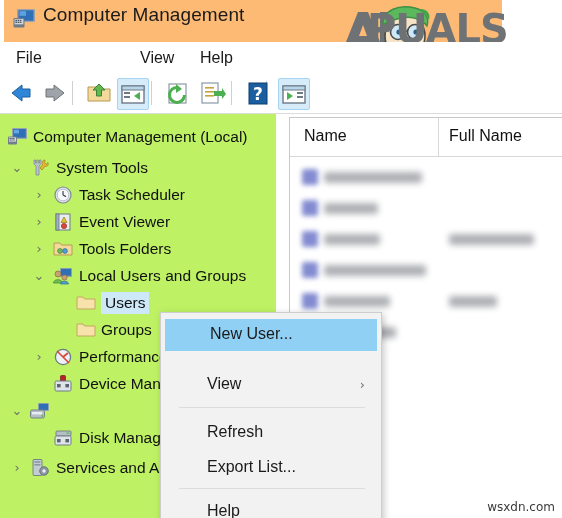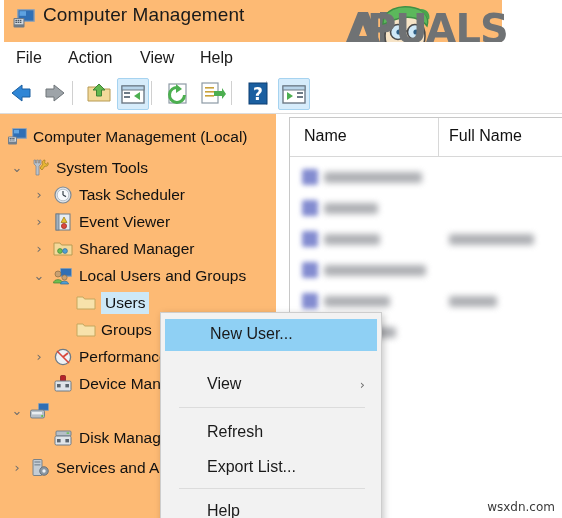--- a/index.html
+++ b/index.html
@@ -24,21 +24,21 @@
   .menubar{position:absolute;left:0;top:42px;width:562px;height:32px;background:#fff;}
   .menubar .mi{position:absolute;top:5px;font-size:16px;color:#1a1a1a;padding:2px 6px;cursor:default;}
 
   
   .toolbar{position:absolute;left:0;top:74px;width:562px;height:39px;background:#fff;border-bottom:1px solid #dcdcdc;}
   .tb-btn{position:absolute;top:4px;width:30px;height:30px;border-radius:2px;}
   .tb-btn.active{background:#d6ecfb;border:1px solid #a6d3f0;}
   .tb-sep{position:absolute;top:7px;width:1px;height:24px;background:#d0d0d0;}
 
   
-  .tree-pane{position:absolute;left:0;top:114px;width:276px;height:404px;background:#fdba74;border-right:1px solid #fff;overflow:hidden;text-decoration:underline;}
+  .tree-pane{position:absolute;left:0;top:114px;width:276px;height:404px;background:#bef264;border-right:1px solid #fff;overflow:hidden;text-decoration:underline;}
   .tree-border{position:absolute;left:275px;top:117px;width:1px;height:398px;background:#c8c8c8;}
   .list-pane{position:absolute;left:289px;top:117px;width:273px;height:401px;background:#fff;border-left:1px solid #c8c8c8;border-top:1px solid #c8c8c8;overflow:hidden;}
 
   
   .trow{position:absolute;height:26px;left:0;width:276px;white-space:nowrap;}
   .trow .chev{position:absolute;width:14px;height:26px;line-height:26px;text-align:center;font-size:13px;color:#6d6d6d;font-family:"DejaVu Sans",sans-serif;}
   .trow .ticon{position:absolute;top:4px;width:19px;height:18px;}
   .trow .tlabel{position:absolute;top:2px;font-size:15.5px;line-height:22px;color:#111;}
   .trow.sel .tlabel{background:#cde8f7;}
 
@@ -104,21 +104,20 @@
         <circle cx="41" cy="26" r="2.6" fill="#2f5f85"></circle>
         <path d="M22 40 C28 47 38 46 42 39 C36 41 28 41 22 40 Z" fill="#fff" stroke="#4a4a4a" stroke-width="1.4"></path>
         <path d="M18 49 C24 56 38 56 44 48" fill="none" stroke="#6aa8d8" stroke-width="3"></path>
       </g>
     </svg>
     <div class="logo-word">PUALS</div>
   </div>
 
   <div class="menubar">
     <div class="mi" style="left:10px">File</div>
-    <div class="mi" style="left:62px">Action</div>
     <div class="mi" style="left:134px">View</div>
     <div class="mi" style="left:194px">Help</div>
   </div>
 
   <div class="toolbar">
     <div class="tb-sep" style="left:72px"></div>
     <div class="tb-sep" style="left:151px"></div>
     <div class="tb-sep" style="left:231px"></div>
     <div class="tb-sep" style="left:266px"></div>
 
@@ -241,21 +240,21 @@
 
     <div class="trow" style="top:122px">
       <span class="chev" style="left:32px">›</span>
       <span class="ticon" style="left:53px">
         <svg viewBox="0 0 20 18" width="20" height="18">
           <path d="M1 3 L7 3 L8.6 5 L19 5 L19 15 L1 15 Z" fill="#f3d99a" stroke="#b79a53" stroke-width="1"></path>
           <circle cx="7" cy="11" r="2.4" fill="#6fbf4f" stroke="#3f8236" stroke-width=".7"></circle>
           <circle cx="12" cy="11" r="2.4" fill="#4f9fd6" stroke="#2b6a99" stroke-width=".7"></circle>
         </svg>
       </span>
-      <span class="tlabel" style="left:79px">Shared Manager</span>
+      <span class="tlabel" style="left:79px">Tools Folders</span>
     </div>
 
     <div class="trow" style="top:149px">
       <span class="chev" style="left:32px">⌄</span>
       <span class="ticon" style="left:53px">
         <svg viewBox="0 0 20 18" width="20" height="18">
           <rect x="7" y="1" width="12" height="9" rx="1" fill="#8fa0ae"></rect>
             <rect x="8" y="1.9" width="10" height="6.8" fill="#2f6fb5"></rect>
           <circle cx="5" cy="7" r="3" fill="#c8a172" stroke="#8a6b44" stroke-width=".7"></circle>
           <path d="M0.5 16 C0.5 11.5 9.5 11.5 9.5 16 Z" fill="#6fbf4f" stroke="#3f8236" stroke-width=".7"></path>

